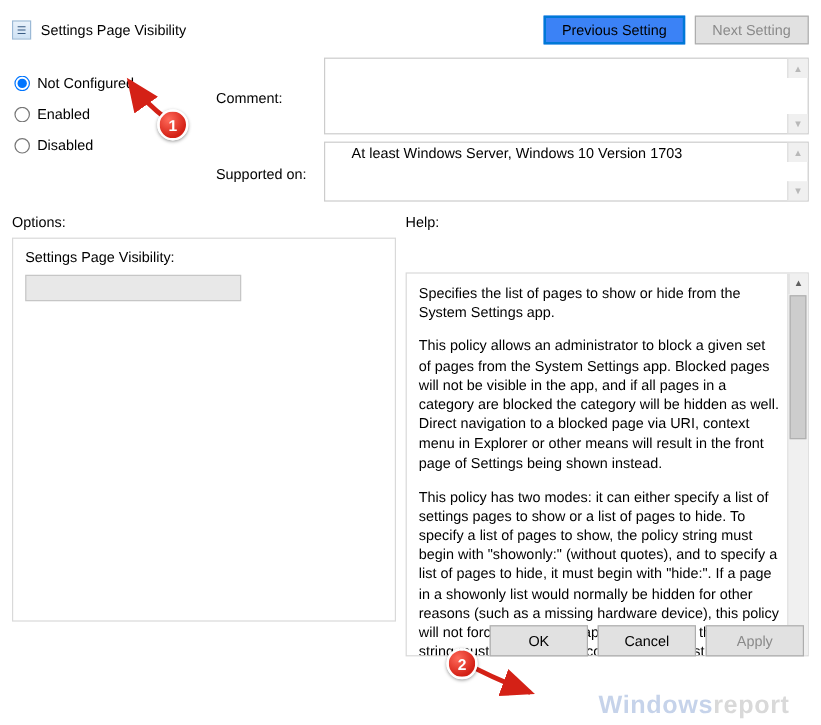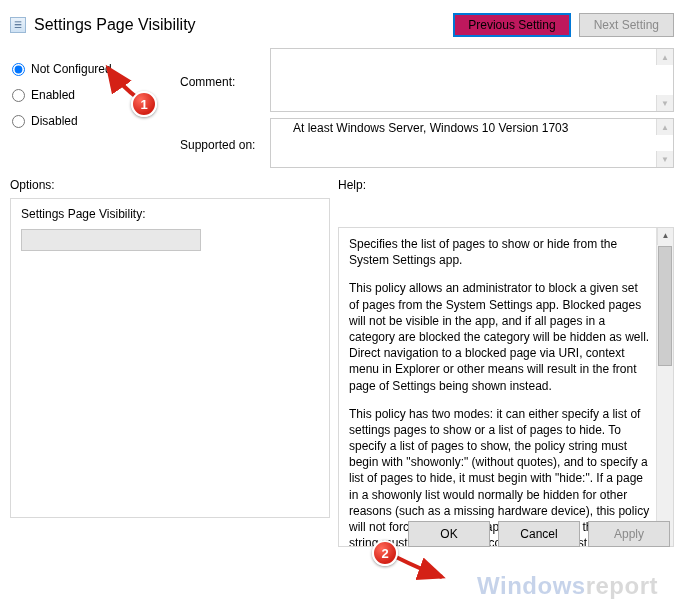--- a/index.html
+++ b/index.html
@@ -21,37 +21,37 @@
     height: 34px;
     gap: 8px;
   }
   .title-icon {
     width: 16px; height: 16px;
     display: inline-flex; align-items: center; justify-content: center;
     border: 1px solid #9bb9d6;
     background: linear-gradient(#e9f2fb,#cfe2f4);
     font-size: 9px; color: #3a5d84;
   }
-  .title-text { font-size: 16px; }
+  .title-text { font-size: 12px; }
   .nav-buttons {
     margin-left: auto;
     display: flex; gap: 8px;
   }
   .btn {
     height: 24px;
     padding: 0 14px;
     background: #e1e1e1;
     border: 1px solid #adadad;
     font-size: 12px;
     cursor: pointer;
     display: inline-flex; align-items: center; justify-content: center;
     color: #000;
   }
   .btn:disabled { color: #8a8a8a; cursor: default; }
-  .btn.focus { border: 2px solid #0078d7; padding: 0 13px; background: #be185d; }
+  .btn.focus { border: 2px solid #0078d7; padding: 0 13px; background: #3b82f6; }
   .body-top {
     display: flex;
     margin-top: 6px;
     gap: 10px;
   }
   .radios {
     width: 160px;
     padding-top: 8px;
     position: relative;
   }
@@ -140,21 +140,21 @@
     background: radial-gradient(circle at 35% 30%, #ff6a5a, #d42116 70%);
     border: 2px solid #fff;
     color: #fff; font-weight: bold; font-size: 13px;
     display:flex; align-items:center; justify-content:center;
     box-shadow: 0 1px 3px rgba(0,0,0,.4);
   }
   .arrow-svg { position:absolute; pointer-events:none; }
   
   .watermark {
     position:absolute; right: 26px; bottom: 4px;
-    font-size: 24px; font-weight:600;
+    font-size: 21px; font-weight:600;
     letter-spacing: .5px;
     pointer-events:none;
   }
   .watermark .w1 { color: rgba(27,78,173,.25); }
   .watermark .w2 { color: rgba(80,80,80,.22); }
 </style>
 </head>
 <body>
 
 <div class="window">

